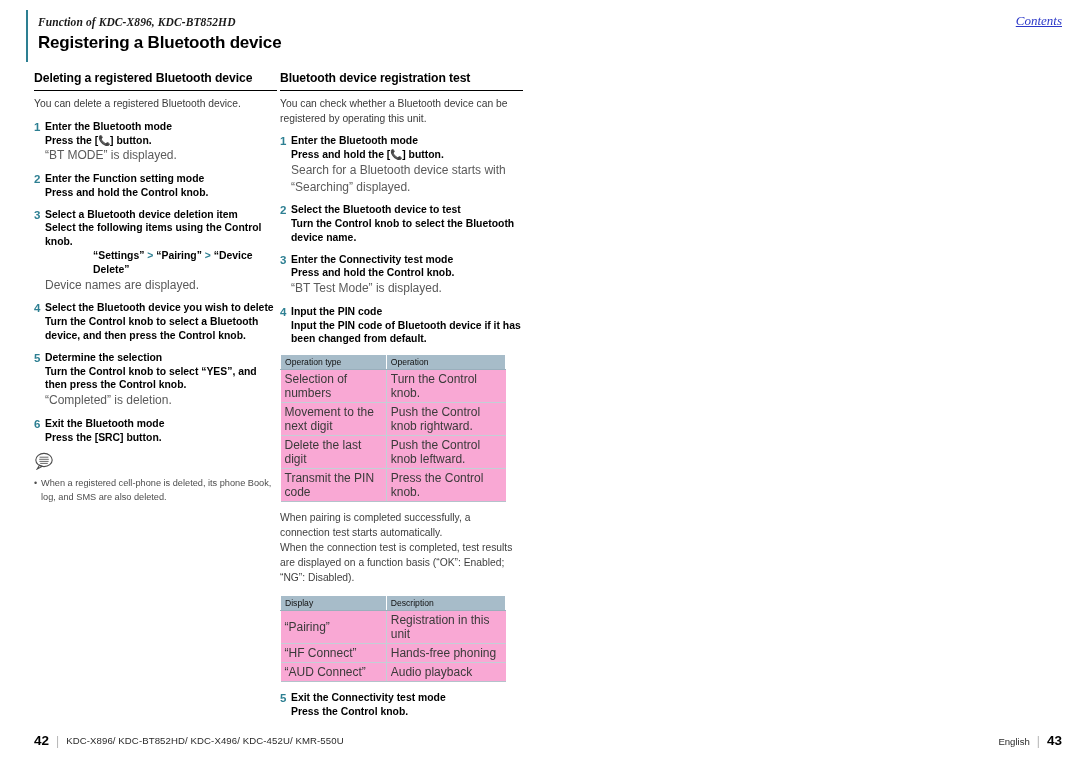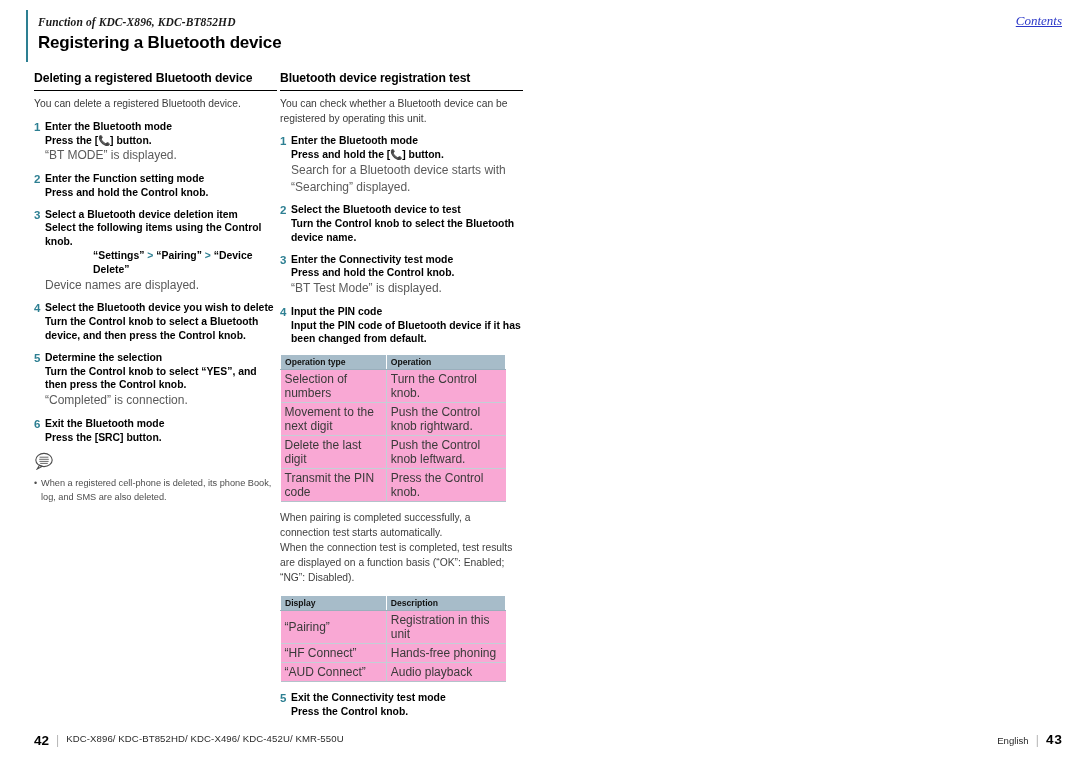--- a/index.html
+++ b/index.html
@@ -170,21 +170,21 @@
   
   table.info-table {
     border-collapse: collapse;
     width: 226px;
     margin: 6px 0 4px 0;
     table-layout: fixed;
   }
   table.info-table th {
     background: #a7bcc9;
     font-size: 8.6px;
-    font-weight: bold;
+    font-weight: normal;
     color: #111111;
     text-align: left;
     padding: 2px 4px 2px 4px;
     border: 0.7px solid #ffffff;
     border-bottom: 0.7px solid #9aafbc;
   }
   table.info-table td {
     font-size: 12px;
     color: #3a3a3a;
     padding: 2px 4px 2px 4px;
@@ -194,21 +194,21 @@
   }
   table.info-table td:last-child { border-right: none; }
   table.info-table tr:last-child td { border-bottom: 0.7px solid #b4c2cb; }
 
   
   #footer-left {
     position: absolute;
     left: 34px;
     bottom: 18px;
     display: flex;
-    align-items: flex-start;
+    align-items: center;
   }
   #footer-page-left {
     font-size: 13.5px;
     font-weight: bold;
     color: #000000;
   }
   .footer-divider {
     color: #b5b5b5;
     margin: 0 7px;
     font-size: 12px;
@@ -226,21 +226,20 @@
     align-items: baseline;
   }
   #footer-language {
     font-size: 9.6px;
     color: #2b2b2b;
   }
   #footer-page-right {
     font-size: 13.5px;
     font-weight: bold;
     color: #000000;
-    font-family: Liberation Mono, monospace;
   }
 </style>
 </head>
 <body>
 
 <div id="left-accent-bar"></div>
 
 <div id="page-header">
   <div id="function-line">Function of KDC-X896, KDC-BT852HD</div>
   <div id="doc-title">Registering a Bluetooth device</div>
@@ -293,21 +292,21 @@
       <div class="step-title">Select the Bluetooth device you wish to delete</div>
       <div class="step-action">Turn the Control knob to select a Bluetooth device, and then press the Control knob.</div>
     </div>
   </div>
 
   <div class="step">
     <div class="step-num">5</div>
     <div class="step-body">
       <div class="step-title">Determine the selection</div>
       <div class="step-action">Turn the Control knob to select “YES”, and then press the Control knob.</div>
-      <div class="step-note">“Completed” is connection.</div>
+      <div class="step-note">“Completed” is deletion.</div>
     </div>
   </div>
 
   <div class="step">
     <div class="step-num">6</div>
     <div class="step-body">
       <div class="step-title">Exit the Bluetooth mode</div>
       <div class="step-action">Press the [SRC] button.</div>
     </div>
   </div>

